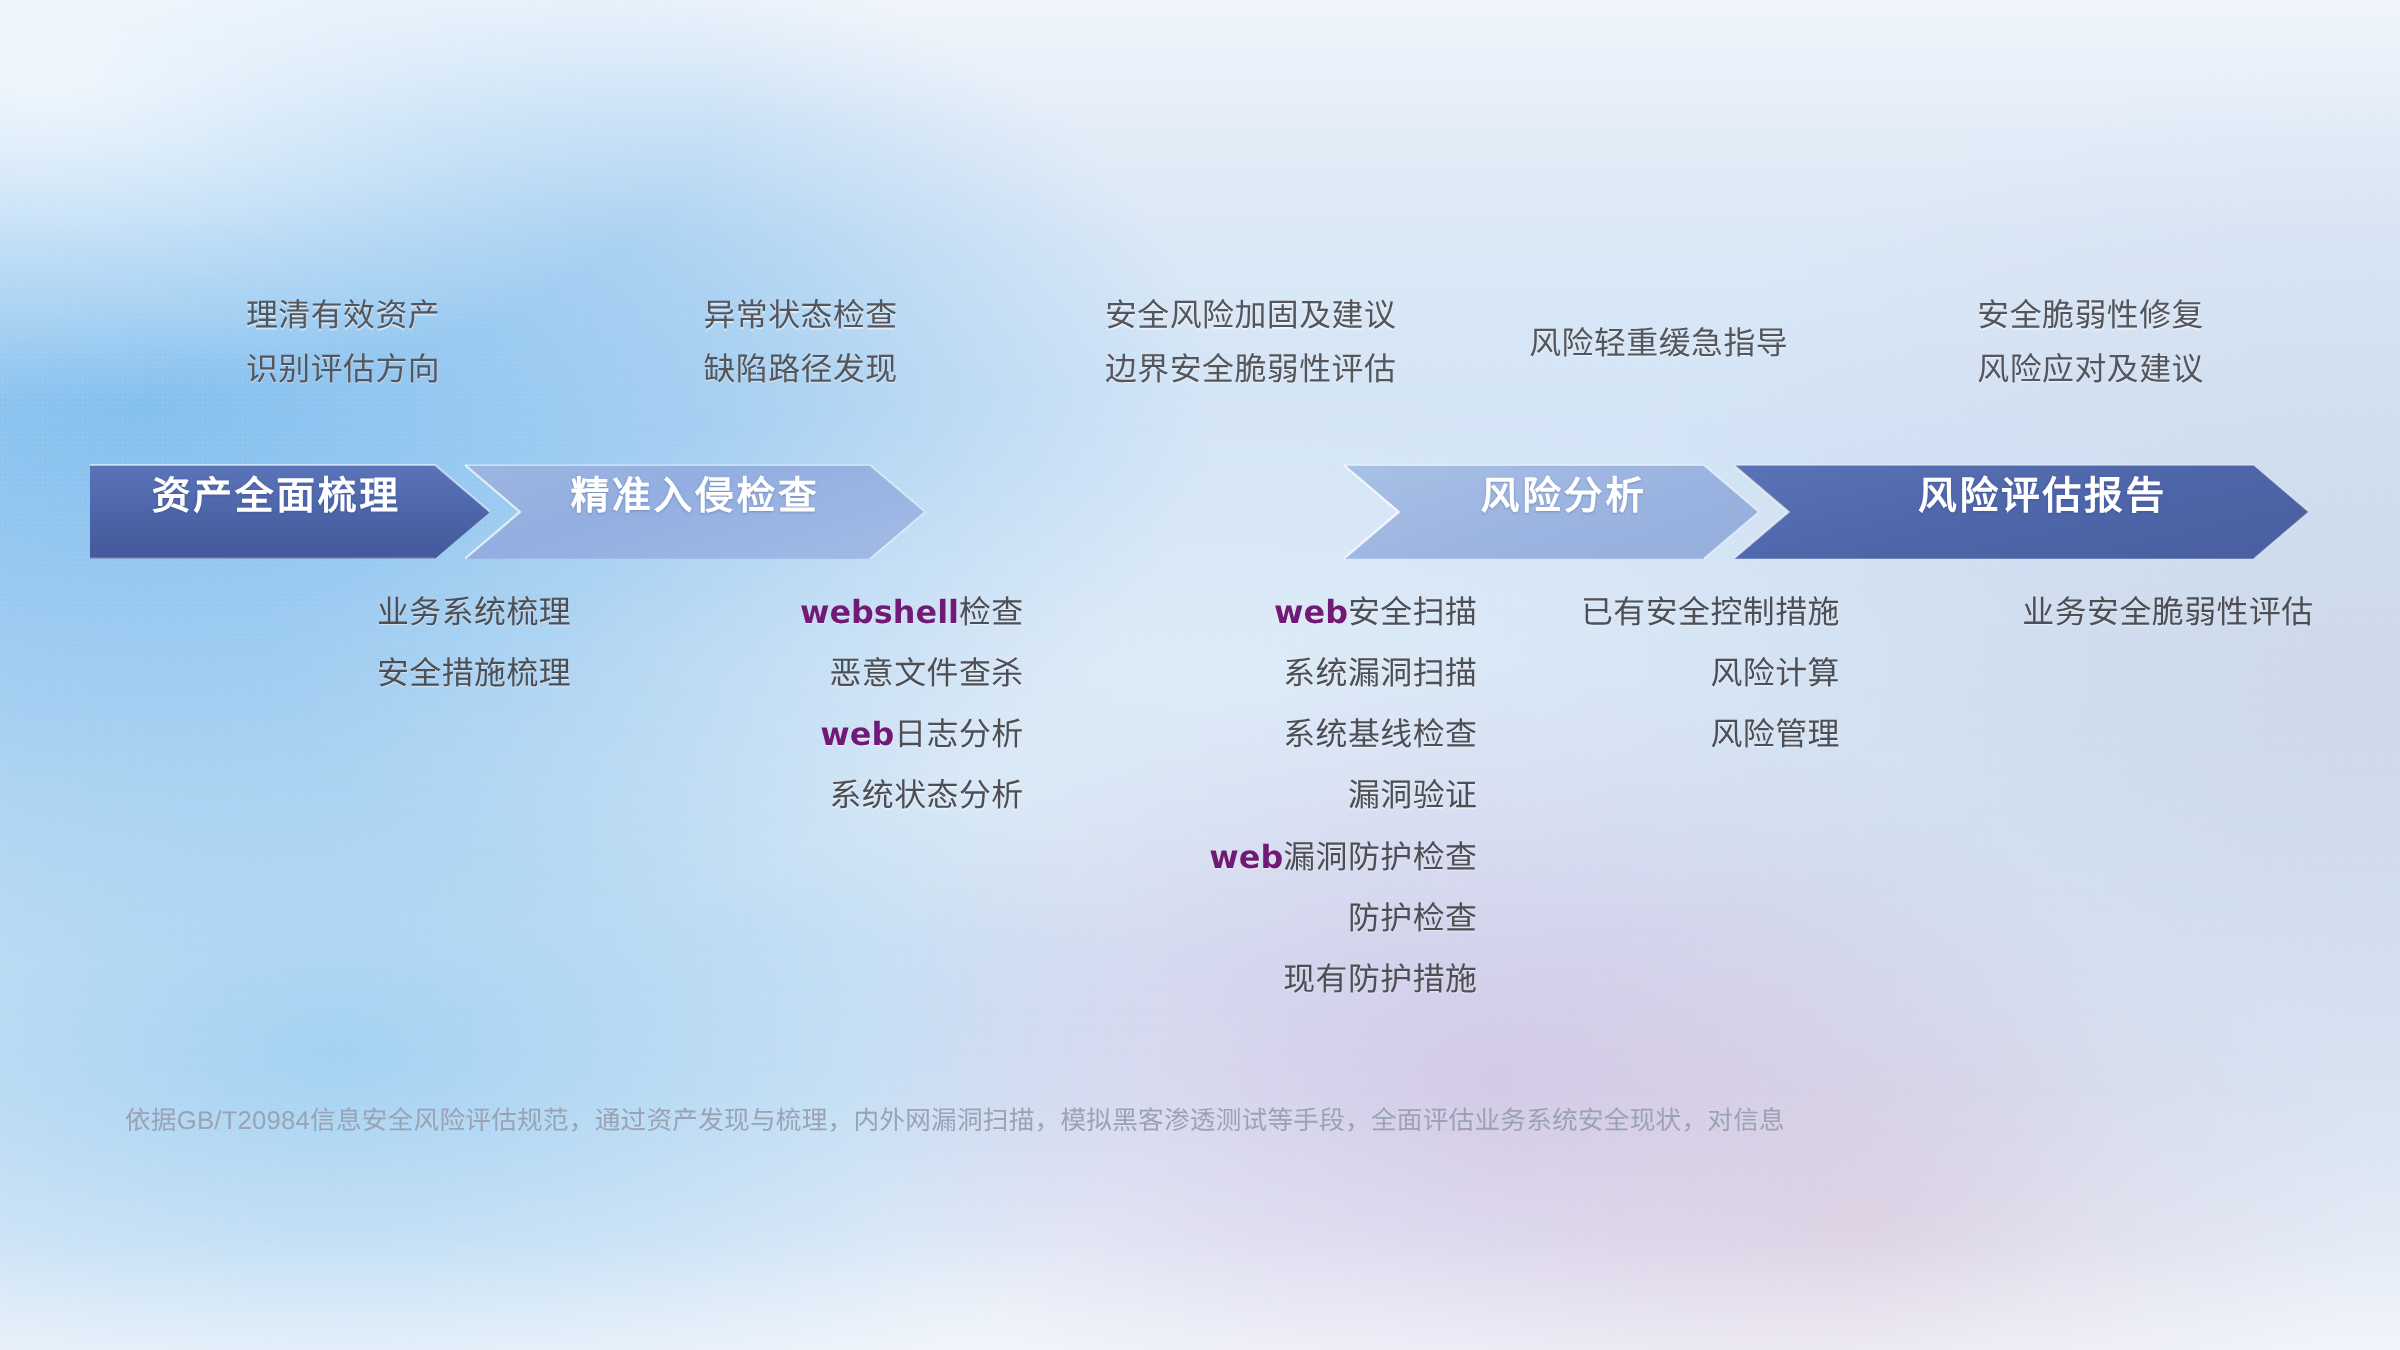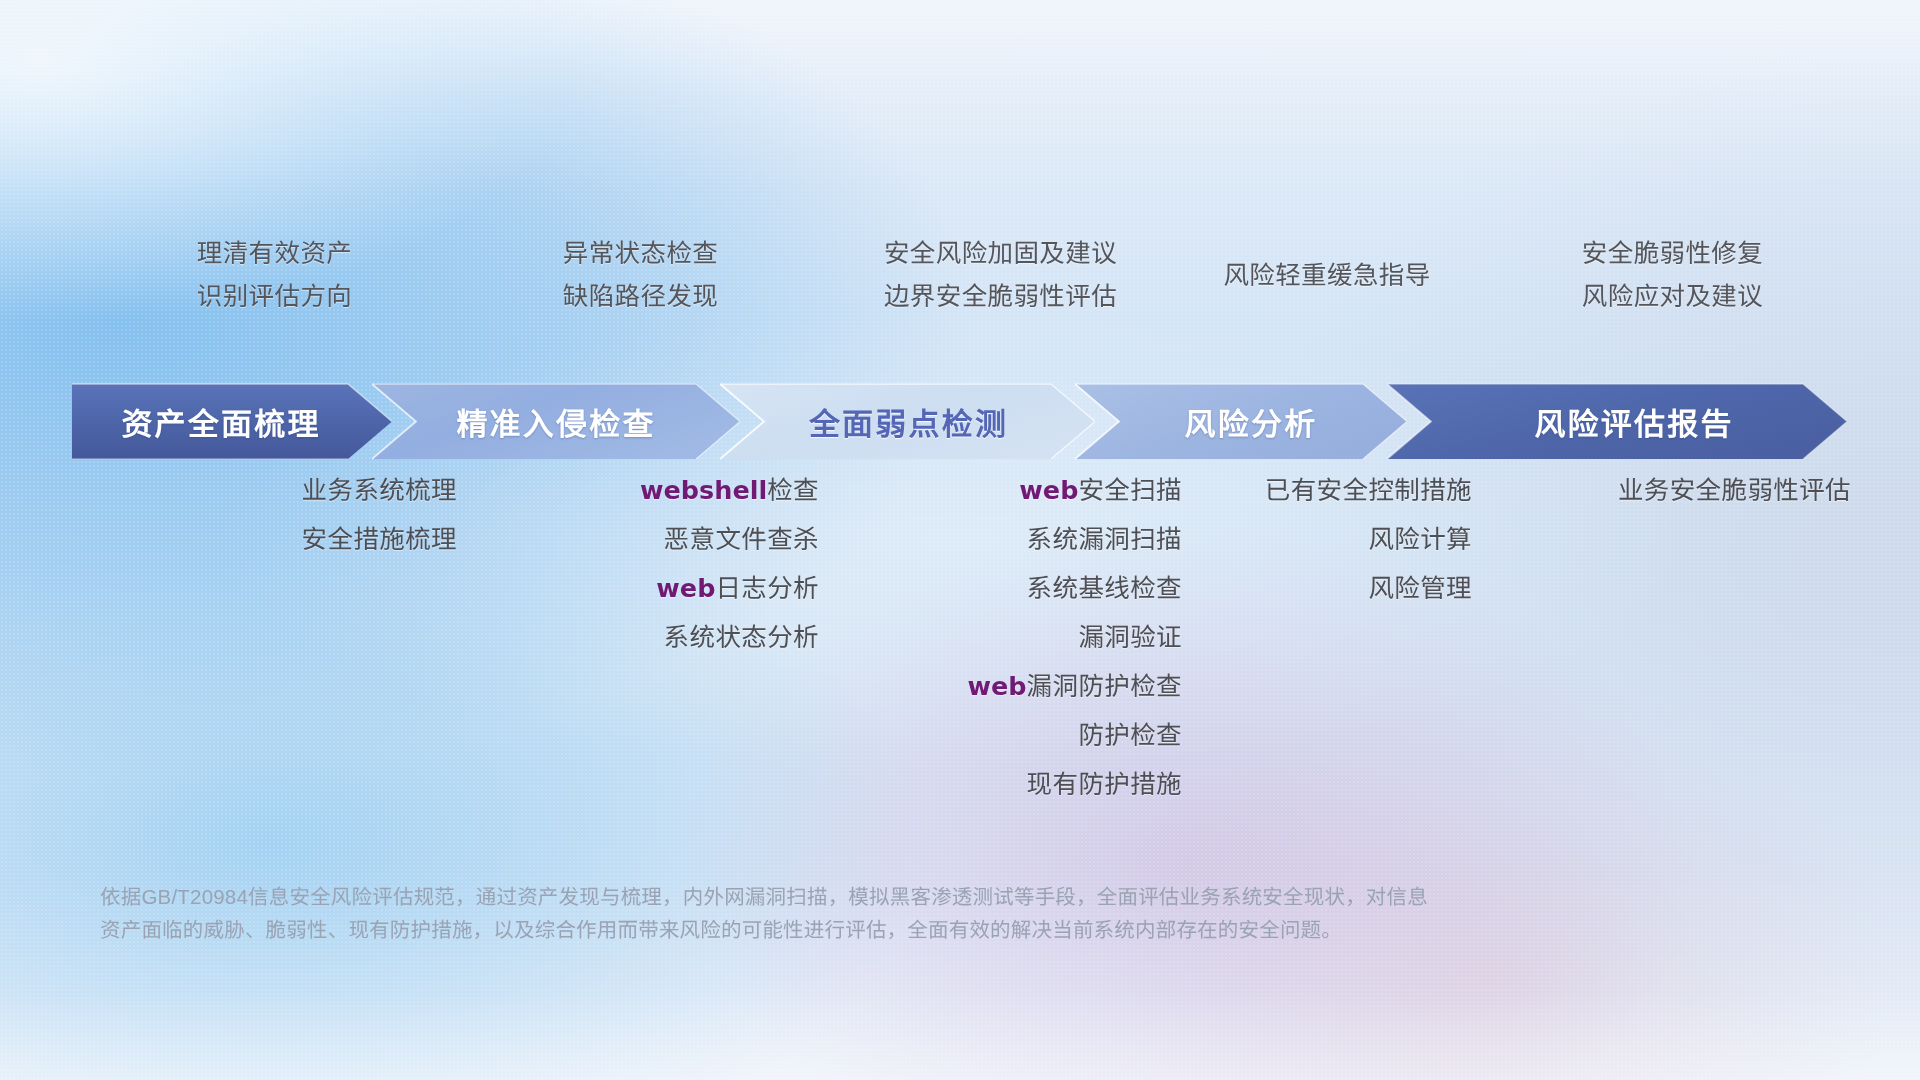--- a/index.html
+++ b/index.html
@@ -121,24 +121,24 @@
   
   #arrows {
     position: absolute;
     left: 72px;
     top: 371px;
     width: 1775px;
     height: 77px;
   }
   .arrow {
     position: absolute;
-    top: 12px;
+    top: 0;
     height: 77px;
     display: flex;
-    align-items: center;
+    align-items: flex-start;
     justify-content: center;
     box-sizing: border-box;
   }
   .arrow .label {
     position: relative;
     z-index: 3;
     font-size: 31px;
     font-weight: 700;
     letter-spacing: 2.2px;
     white-space: nowrap;
@@ -282,38 +282,20 @@
             </defs>
             <path d="M0,1 L44,38.5 L0,76 H324 L368,38.5 L324,1 Z" fill="url(#g2)"></path>
             <path d="M0,1 L44,38.5 L0,76" fill="none" stroke="rgba(255,255,255,0.70)" stroke-width="1.8"></path>
             <path d="M324,1 L368,38.5 L324,76" fill="none" stroke="rgba(255,255,255,0.55)" stroke-width="1.4"></path>
             <path d="M0,1.2 H324" fill="none" stroke="rgba(255,255,255,0.55)" stroke-width="1.3"></path>
           </svg>
         </div>
         <span class="label">精准入侵检查</span>
       </div>
 
-      <div class="arrow" id="arrow-3">
-        <div class="shape">
-          <svg viewBox="0 0 375 77" preserveAspectRatio="none">
-            <defs>
-              <linearGradient id="g3" x1="0" y1="0" x2="1" y2="0.7">
-                <stop offset="0%" stop-color="#d6e4f4"></stop>
-                <stop offset="50%" stop-color="#cddef1"></stop>
-                <stop offset="100%" stop-color="#d3e1f2"></stop>
-              </linearGradient>
-            </defs>
-            <path d="M0,1 L44,38.5 L0,76 H331 L375,38.5 L331,1 Z" fill="url(#g3)"></path>
-            <path d="M0,1 L44,38.5 L0,76" fill="none" stroke="rgba(255,255,255,0.85)" stroke-width="1.8"></path>
-            <path d="M331,1 L375,38.5 L331,76" fill="none" stroke="rgba(255,255,255,0.70)" stroke-width="1.4"></path>
-            <path d="M0,1.2 H331" fill="none" stroke="rgba(255,255,255,0.75)" stroke-width="1.3"></path>
-          </svg>
-        </div>
-        <span class="label">全面弱点检测</span>
-      </div>
 
       <div class="arrow" id="arrow-4">
         <div class="shape">
           <svg viewBox="0 0 332 77" preserveAspectRatio="none">
             <defs>
               <linearGradient id="g4" x1="0" y1="0" x2="1" y2="0.6">
                 <stop offset="0%" stop-color="#a9c0e6"></stop>
                 <stop offset="55%" stop-color="#9db5e1"></stop>
                 <stop offset="100%" stop-color="#96afdd"></stop>
               </linearGradient>
@@ -411,17 +393,16 @@
 
       <div class="bot-col align-b5">
         <div class="line">
           <span class="lat"></span><span>业务安全脆弱性评估</span>
         </div>
       </div>
     </div>
 
     <div id="footer">
       <div class="fline">依据GB/T20984信息安全风险评估规范，通过资产发现与梳理，内外网漏洞扫描，模拟黑客渗透测试等手段，全面评估业务系统安全现状，对信息</div>
-      <div class="fline">资产面临的威胁、脆弱性、现有防护措施，以及综合作用而带来风险的可能性进行评估，全面有效的解决当前系统内部存在的安全问题。</div>
     </div>
 
   </div>
 </div>
 
 </body></html>

